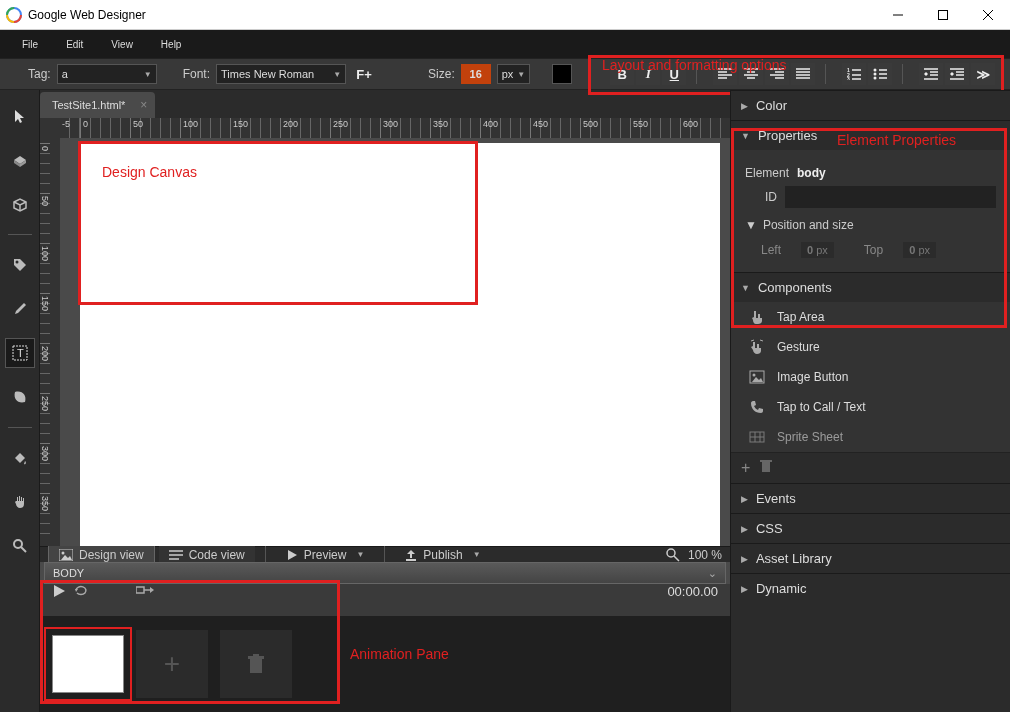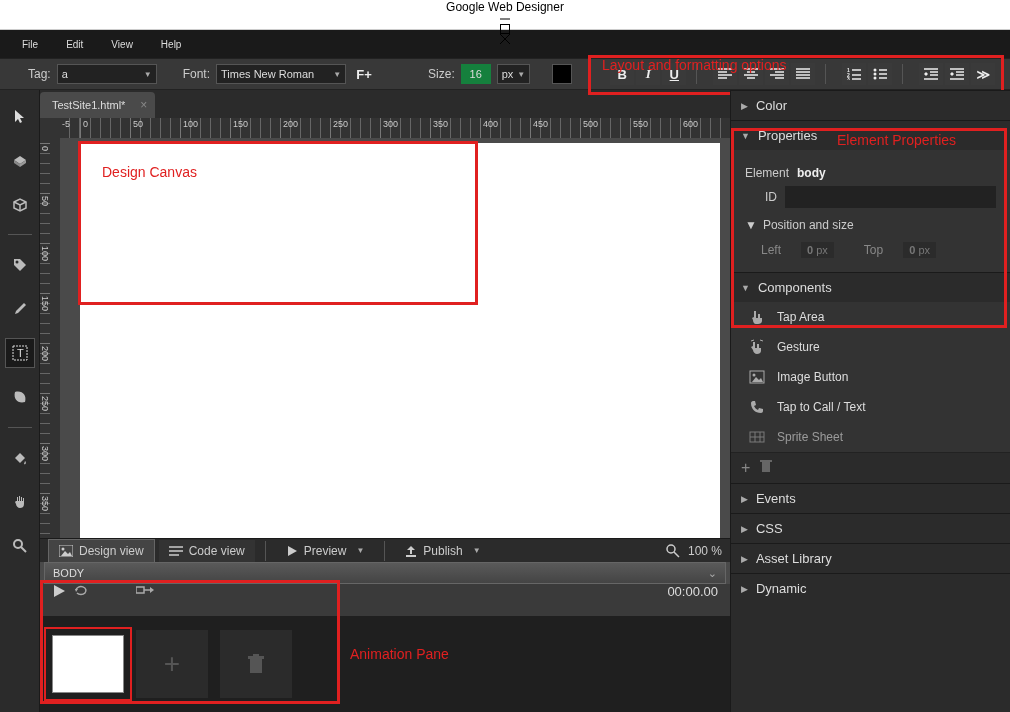--- a/index.html
+++ b/index.html
@@ -1,34 +1,34 @@
 <!DOCTYPE html>
 <html><head>
 <meta charset="utf-8">
 <style>
 * { margin: 0; padding: 0; box-sizing: border-box; font-family: Arial, sans-serif; user-select: none; }
 body { width: 1010px; height: 712px; background: #2b2b2b; color: #ccc; overflow: hidden; font-size: 12px; }
 
 
-.titlebar { height: 30px; background: #fff; display: flex; align-items: center; border-bottom: 1px solid #ccc; color: #000; flex-direction: column; }
+.titlebar { height: 30px; background: #fff; display: flex; align-items: center; border-bottom: 1px solid #ccc; color: #000; }
 .app-icon { width: 16px; height: 16px; margin: 0 6px; }
 .titlebar-title { flex: 1; font-size: 12px; }
 .win-btn { width: 45px; height: 30px; display: flex; align-items: center; justify-content: center; font-size: 12px; }
 .win-btn svg { stroke: #000; }
 
 
 .menubar { height: 28px; background: #1a1a1a; display: flex; align-items: center; padding: 0 8px; color: #ddd; }
 .menubar-item { padding: 4px 14px; font-size: 10px; }
 
 
 .optbar { height: 32px; background: #383838; display: flex; align-items: center; padding: 0 8px; gap: 6px; border-top: 1px solid #222; border-bottom: 1px solid #222; position: relative; }
 .opt-label { font-size: 12px; color: #ccc; margin-left: 20px; }
 .opt-select { background: #222; color: #ddd; border: 1px solid #555; height: 20px; padding: 0 4px; font-size: 11px; min-width: 100px; display:flex; align-items:center; justify-content:space-between; }
 .opt-select.small { min-width: 25px; }
-.opt-input { background: #15803d; color: #ddd; border: none; width: 30px; height: 20px; text-align: center; font-size: 11px; }
+.opt-input { background: #c2410c; color: #ddd; border: none; width: 30px; height: 20px; text-align: center; font-size: 11px; font-weight: bold; }
 .color-swatch { width: 20px; height: 20px; background: #000; border: 1px solid #555; }
 .fmt-group { display: flex; gap: 2px; margin-left: 6px; }
 .fmt-btn { width: 24px; height: 22px; background: #3a3a3a; display: flex; align-items: center; justify-content: center; color: #eee; font-size: 13px; font-weight: bold; }
 .fmt-divider { width: 1px; background: #555; height: 20px; margin: 0 4px; }
 .annot-red-box { position: absolute; border: 3px solid #e02020; pointer-events: none; }
 .annot-red-text { color: #e02020; font-size: 14px; font-weight: 500; position: absolute; pointer-events:none; }
 
 
 .main { display: flex; height: calc(100% - 30px - 28px - 32px); }
 .toolbar-left { width: 40px; background: #2b2b2b; border-right: 1px solid #1a1a1a; display: flex; flex-direction: column; align-items: center; padding-top: 12px; gap: 16px; }
@@ -42,21 +42,21 @@
 .tab-close { position:absolute; right:8px; font-size:12px; color:#888; }
 
 .canvas-wrap { flex: 1; position: relative; overflow: hidden; background: #4a4a4a; }
 .ruler-corner { position: absolute; left: 0; top: 0; width: 20px; height: 20px; background: #333; z-index:2; }
 .ruler-h { position: absolute; left: 20px; top: 0; right: 0; height: 20px; background: #333; overflow:hidden; display:flex; }
 .ruler-tick { font-size: 9px; color: #ccc; width: 50px; flex-shrink:0; border-left:1px solid #777; padding-left:2px; line-height:12px; background: repeating-linear-gradient(to right, transparent 0, transparent 9px, #666 9px, #666 10px); }
 .ruler-v { position: absolute; left: 0; top: 20px; bottom: 0; width: 20px; background: #333; }
 .ruler-vtick { font-size: 9px; color: #ccc; height: 50px; border-top:1px solid #777; writing-mode: vertical-rl; text-orientation: mixed; padding-top:2px; background: repeating-linear-gradient(to bottom, transparent 0, transparent 9px, #666 9px, #666 10px);}
 .canvas { position: absolute; left: 40px; top: 25px; width: 640px; height: 490px; background: #fff; }
 
-.viewbar { height: 24px; background: #2b2b2b; border-top: 1px solid #1a1a1a; display: flex; align-items: center; padding: 4px 8px; gap: 4px; }
+.viewbar { height: 16px; background: #2b2b2b; border-top: 1px solid #1a1a1a; display: flex; align-items: center; padding: 4px 8px; gap: 4px; }
 .view-btn { display: flex; align-items: center; gap: 6px; padding: 4px 10px; background: #333; font-size: 12px; }
 .view-btn.active { background:#444; border:1px solid #666; }
 .view-sep { width: 1px; height: 20px; background: #555; margin: 0 6px; }
 .zoom-area { margin-left: auto; display: flex; align-items: center; gap: 8px; font-size: 12px; }
 
 .body-bar { height: 22px; background: linear-gradient(#5a5a5a,#444); border:1px solid #666; display: flex; align-items: center; padding: 0 8px; font-size: 11px; color:#ddd; margin:0 4px; justify-content:space-between; }
 
 .timeline { height: 32px; background: #3a3a3a; display: flex; align-items: flex-start; padding: 0 12px; gap: 8px; }
 .timeline-time { margin-left: auto; font-size: 13px; color: #ddd; }
 

